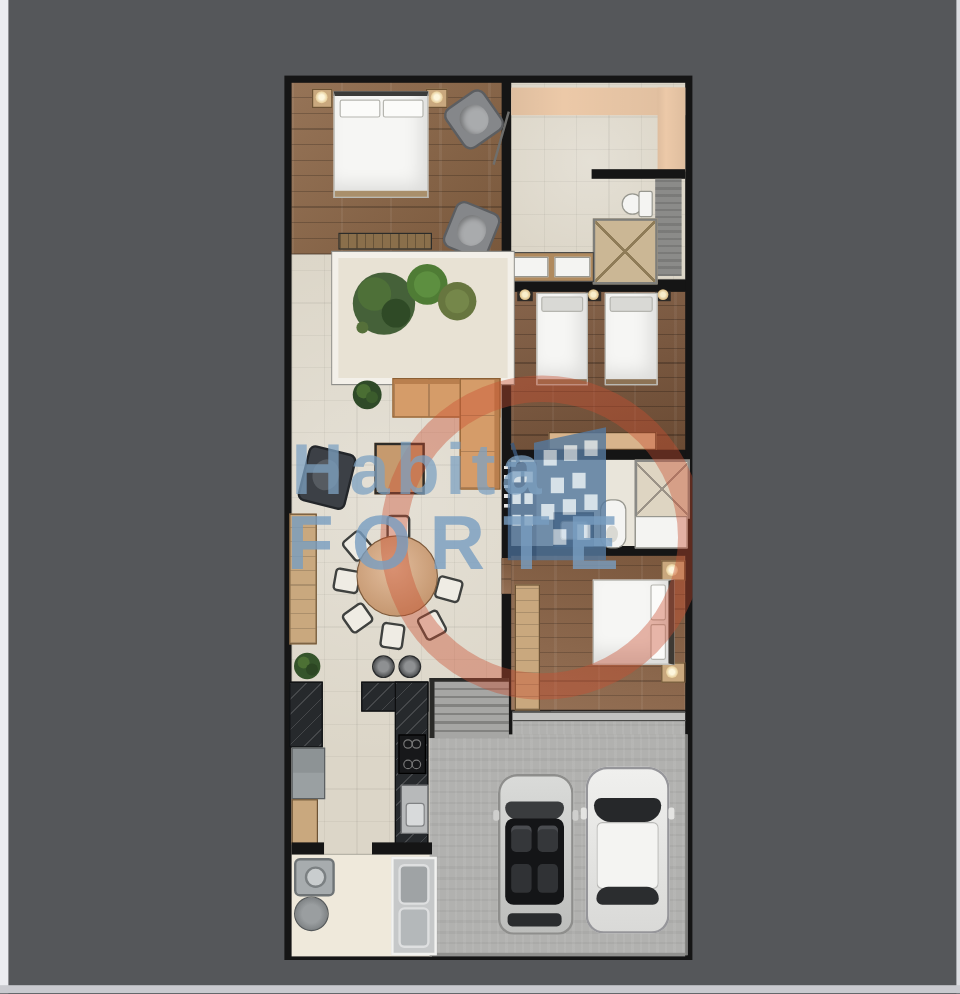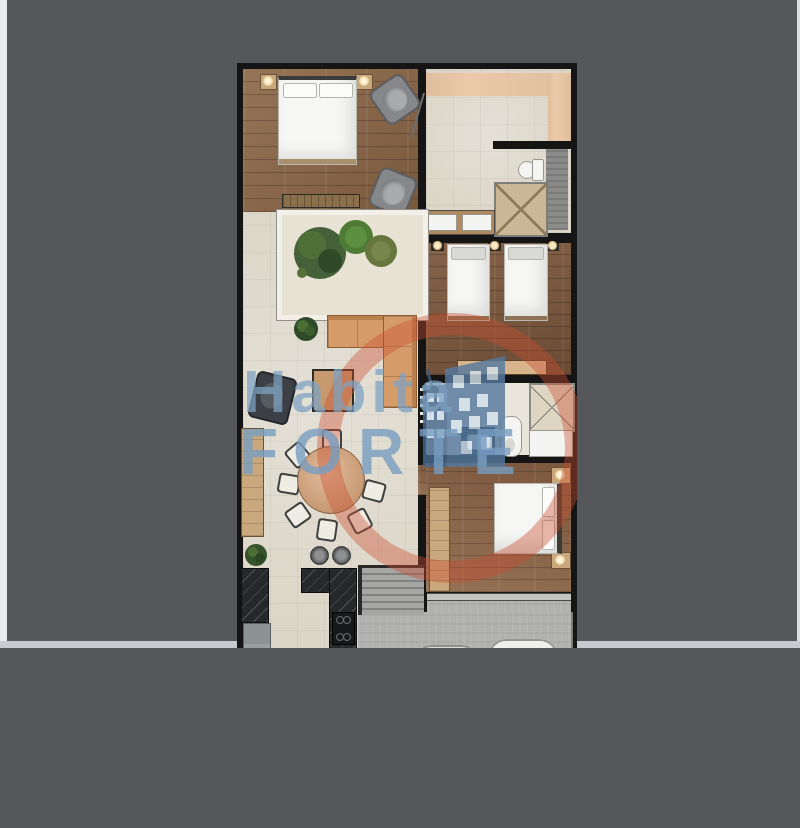--- a/index.html
+++ b/index.html
@@ -1,16 +1,16 @@
 <!DOCTYPE html>
 <html><head>
 <meta charset="utf-8">
 <style>
   html,body{margin:0;padding:0;background:#55575a;font-family:"Liberation Sans",sans-serif;}
-  .stage{position:relative;width:800px;height:648px;background:#55575a;overflow:hidden;}
+  .stage{position:relative;width:800px;height:828px;background:#55575a;overflow:hidden;}
   .edge{position:absolute;}
   .edge.left{left:0;top:0;width:7px;height:828px;background:#ebecf0;}
   .edge.right{right:0;top:0;width:3px;height:828px;background:#dcdde1;}
   .edge.bottom{left:0;bottom:0;width:800px;height:7px;background:#c9cacf;}
   .plan{position:absolute;left:237px;top:63px;width:340px;height:737px;background:#151515;overflow:hidden;}
   .abs{position:absolute;}
   
   .wood1{background:#8a6444;background-image:repeating-linear-gradient(0deg,rgba(0,0,0,.20) 0 1px,transparent 1px 13px),repeating-linear-gradient(90deg,rgba(255,255,255,.06) 0 2px,transparent 2px 41px),linear-gradient(135deg,rgba(255,255,255,.10),rgba(0,0,0,.12));}
   .wood2{background:#7c573c;background-image:repeating-linear-gradient(0deg,rgba(0,0,0,.22) 0 1px,transparent 1px 12px),repeating-linear-gradient(90deg,rgba(255,255,255,.05) 0 2px,transparent 2px 34px),linear-gradient(160deg,rgba(255,255,255,.08),rgba(0,0,0,.14));}
   .wood3{background:#8b6345;background-image:repeating-linear-gradient(0deg,rgba(0,0,0,.18) 0 1px,transparent 1px 12px),repeating-linear-gradient(90deg,rgba(255,255,255,.06) 0 2px,transparent 2px 36px),linear-gradient(20deg,rgba(255,255,255,.09),rgba(0,0,0,.12));}

